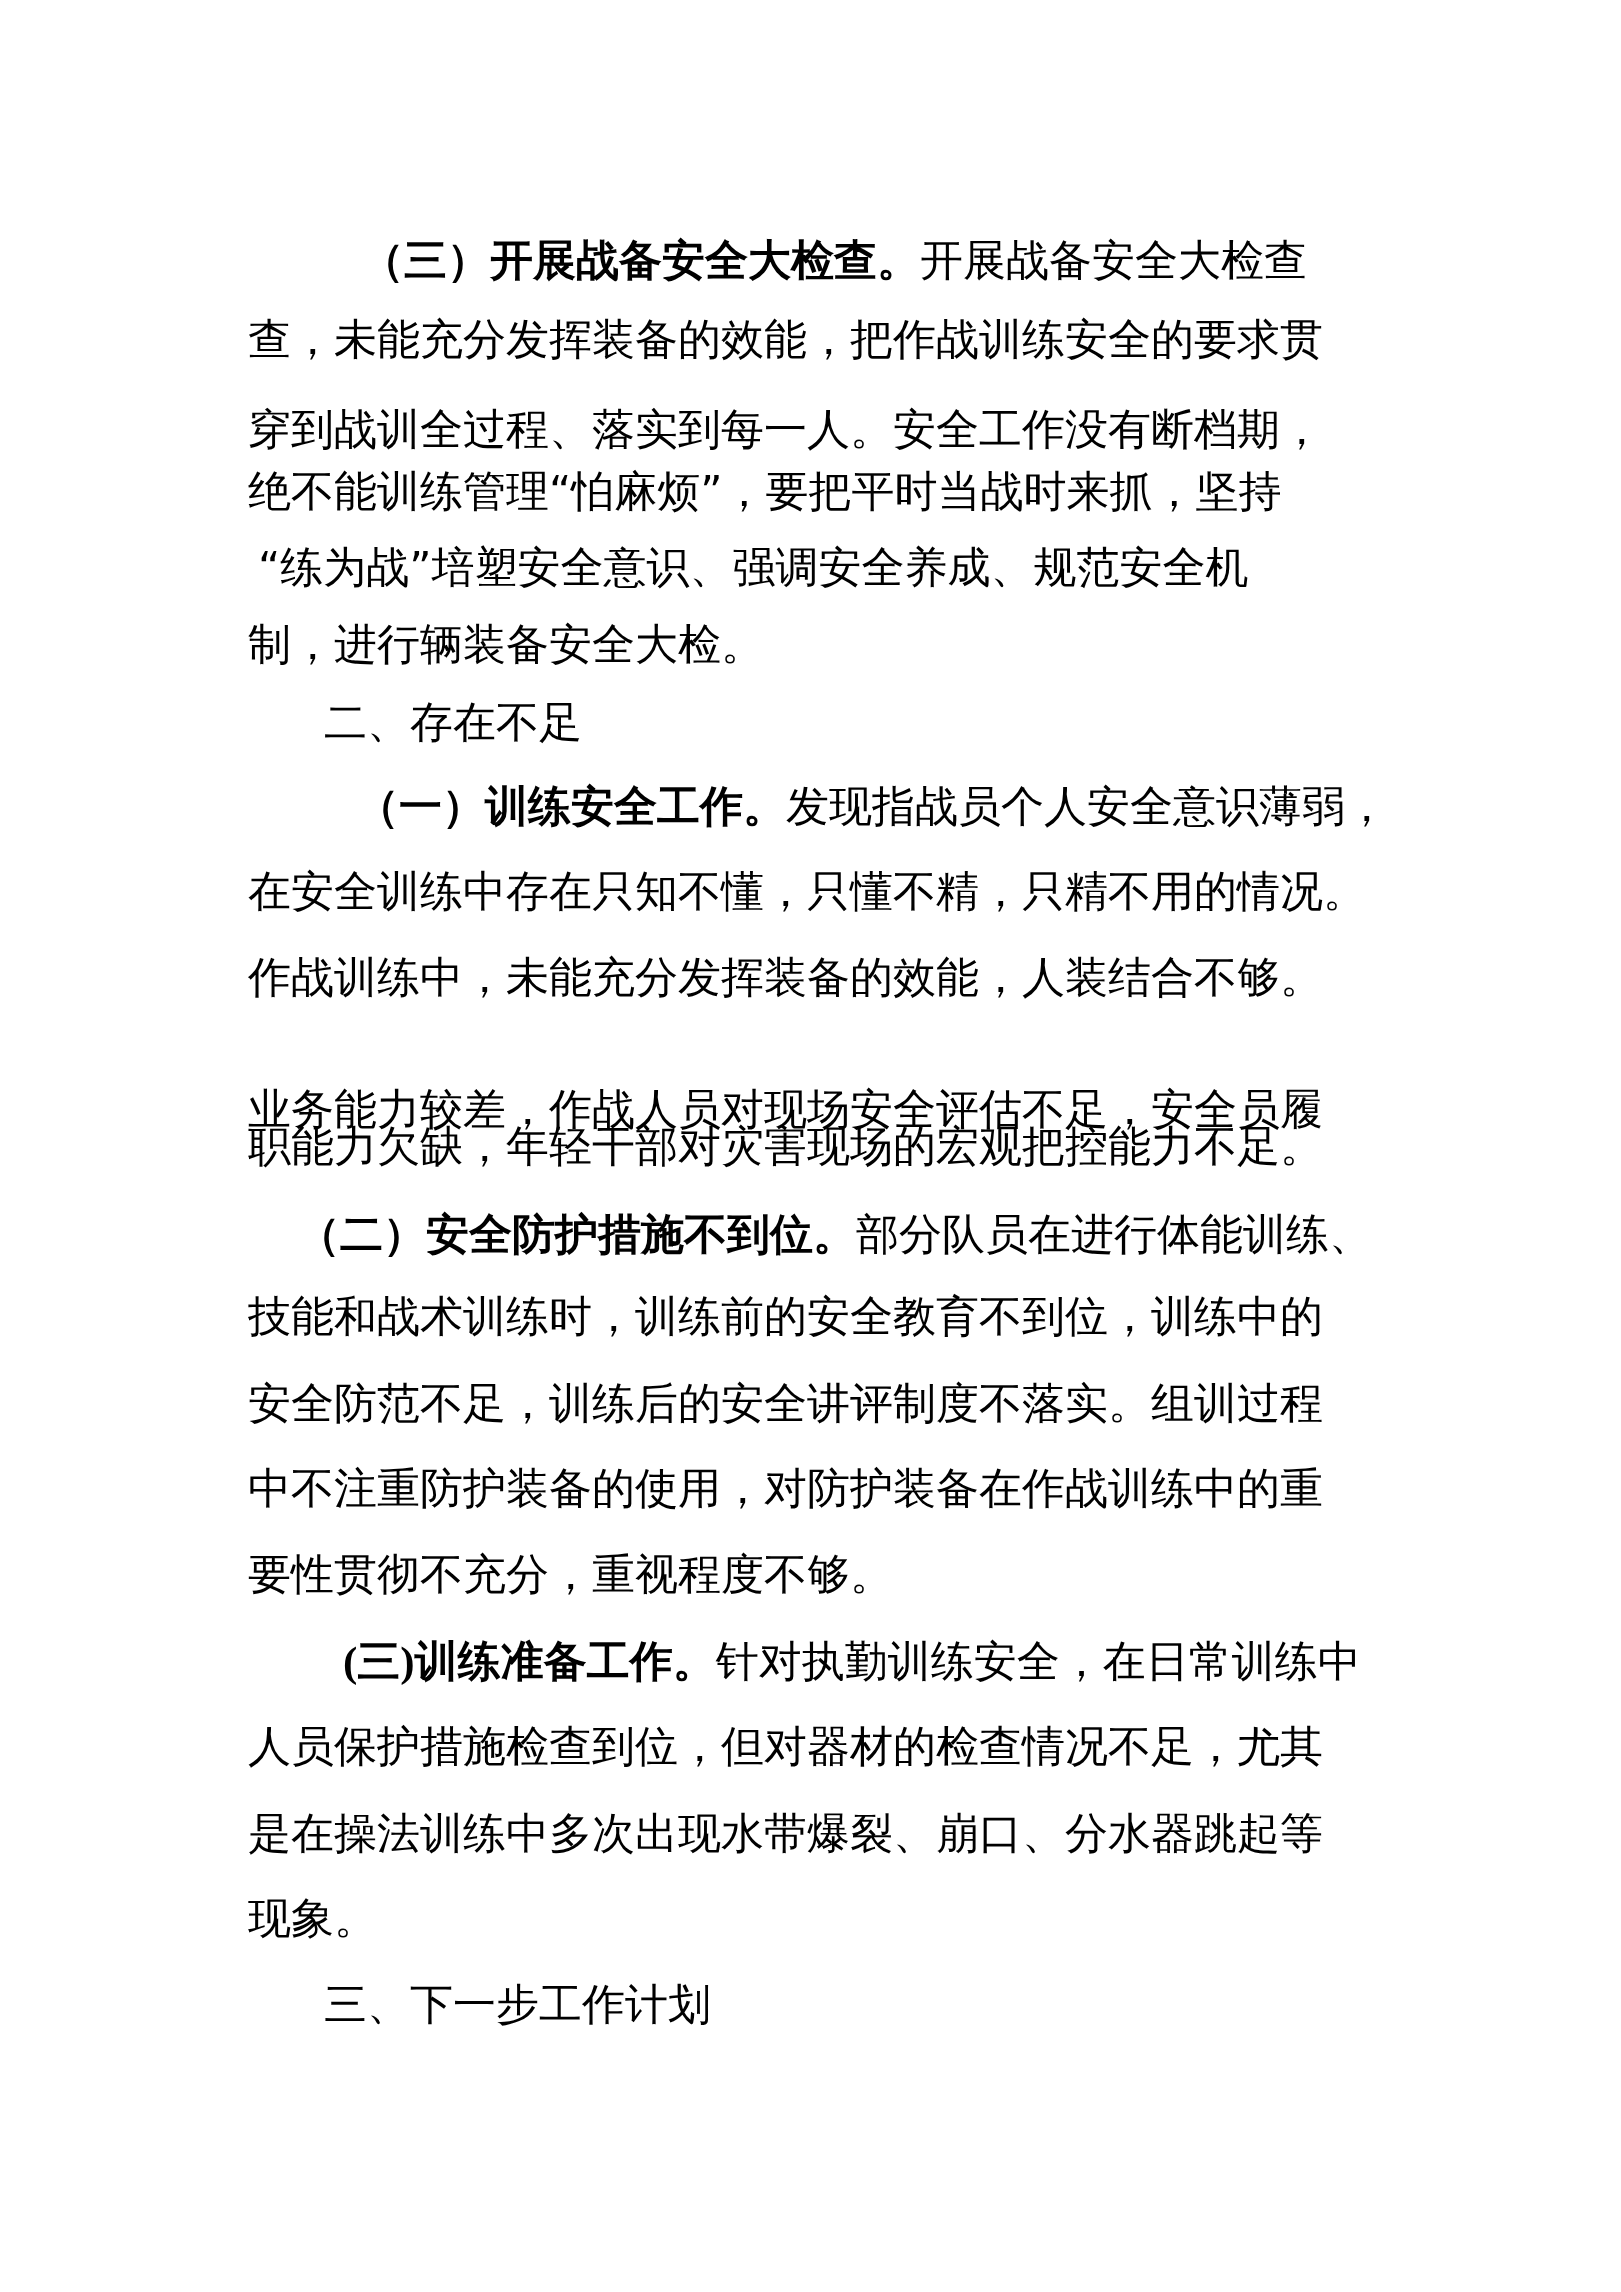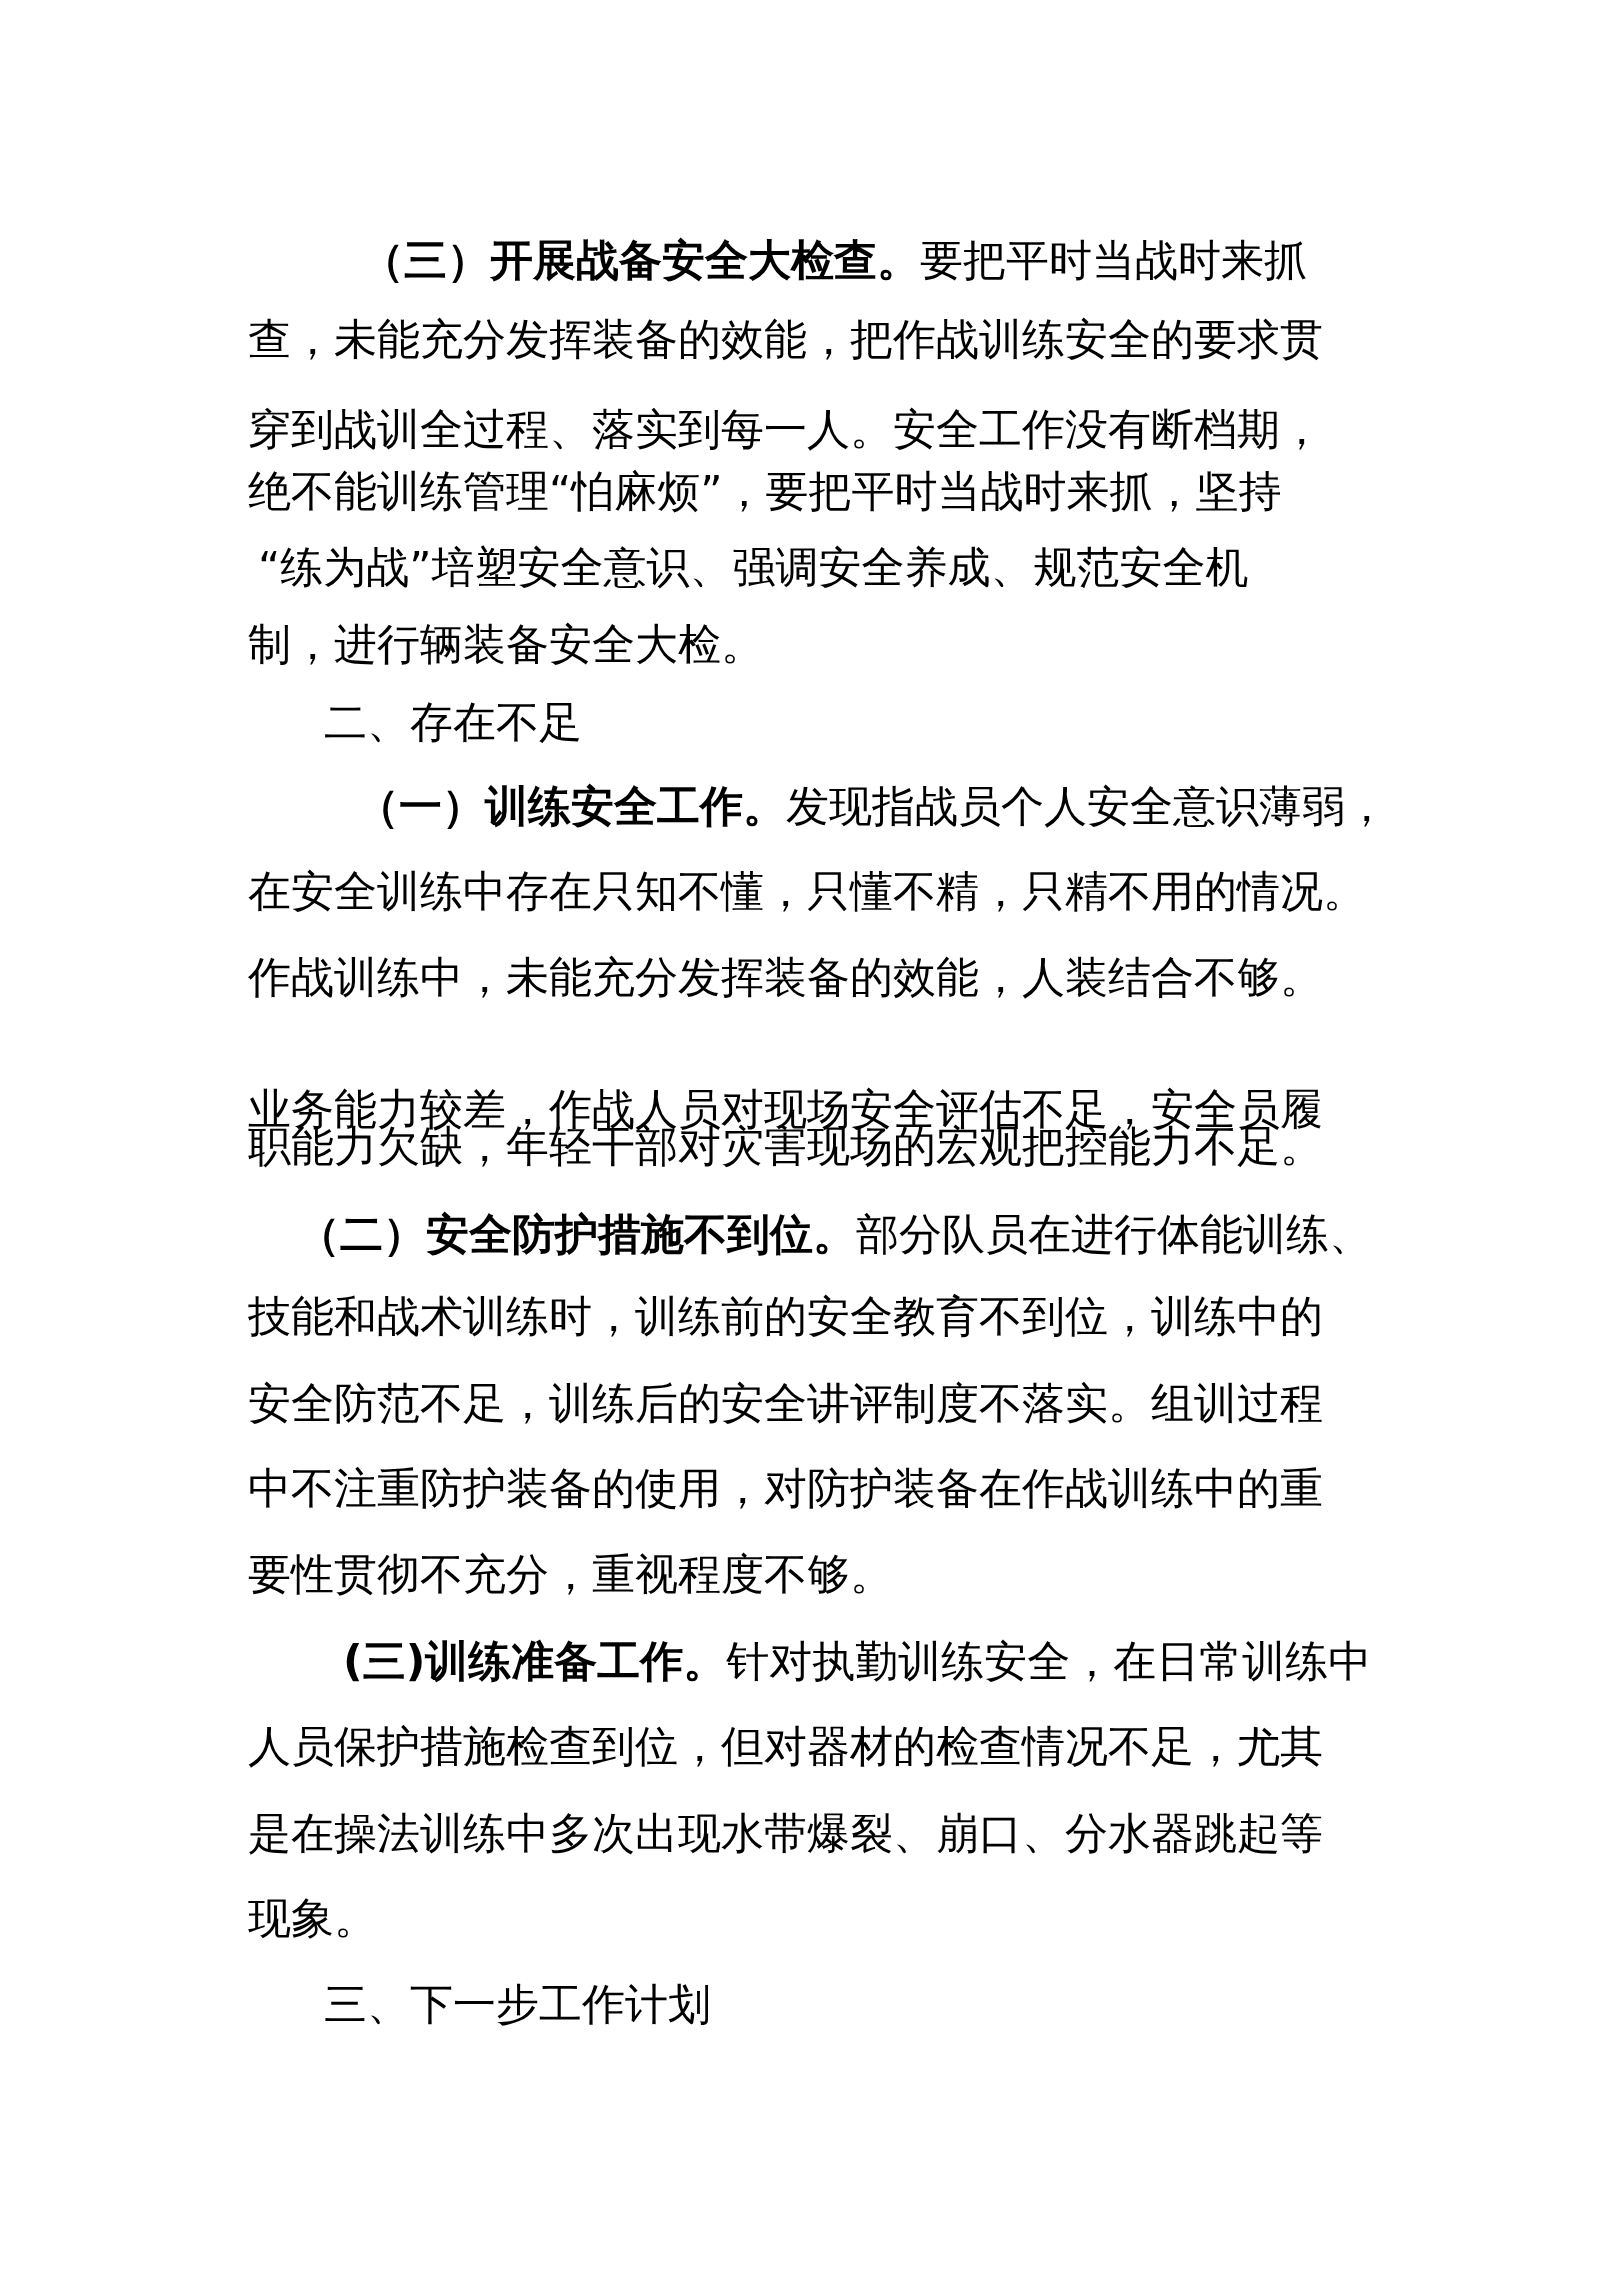--- a/index.html
+++ b/index.html
@@ -1,26 +1,26 @@
 <!DOCTYPE html>
 <html><head>
 <meta charset="utf-8">
 <style>
   html, body { margin: 0; padding: 0; background: #ffffff; }
   body { width: 1621px; height: 2293px; position: relative; overflow: hidden;
          font-family: "DejaVu Sans", sans-serif; color: #000; }
   .line { position: absolute; left: 248px; white-space: nowrap;
           font-size: 43px; line-height: 55px; height: 55px; letter-spacing: 0px; }
-  .b { font-weight: bold; }
+  .b { font-weight: bold; font-family: Liberation Serif, serif; }
 </style>
 </head>
 <body>
 
 <div>
-  <div class="line" style="top:233px;left:361px"><span class="b">（三）开展战备安全大检查。</span><span>要把平时当战时来抓</span></div>
+  <div class="line" style="top:233px;left:361px"><span class="b">（三）开展战备安全大检查。</span><span>开展战备安全大检查</span></div>
   <div class="line" style="top:312px">查，未能充分发挥装备的效能，把作战训练安全的要求贯</div>
   <div class="line" style="top:402px">穿到战训全过程、落实到每一人。安全工作没有断档期，</div>
   <div class="line" style="top:464px">绝不能训练管理“怕麻烦”，要把平时当战时来抓，坚持</div>
   <div class="line" style="top:540px;left:258px">“练为战”培塑安全意识、强调安全养成、规范安全机</div>
   <div class="line" style="top:617px">制，进行辆装备安全大检。</div>
   <div class="line" style="top:695px;left:324px">二、存在不足</div>
   <div class="line" style="top:779px;left:356px"><span class="b">（一）训练安全工作。</span><span>发现指战员个人安全意识薄弱，</span></div>
   <div class="line" style="top:864px">在安全训练中存在只知不懂，只懂不精，只精不用的情况。</div>
   <div class="line" style="top:950px">作战训练中，未能充分发挥装备的效能，人装结合不够。</div>
   <div class="line" style="top:1082px">业务能力较差，作战人员对现场安全评估不足，安全员履</div>

